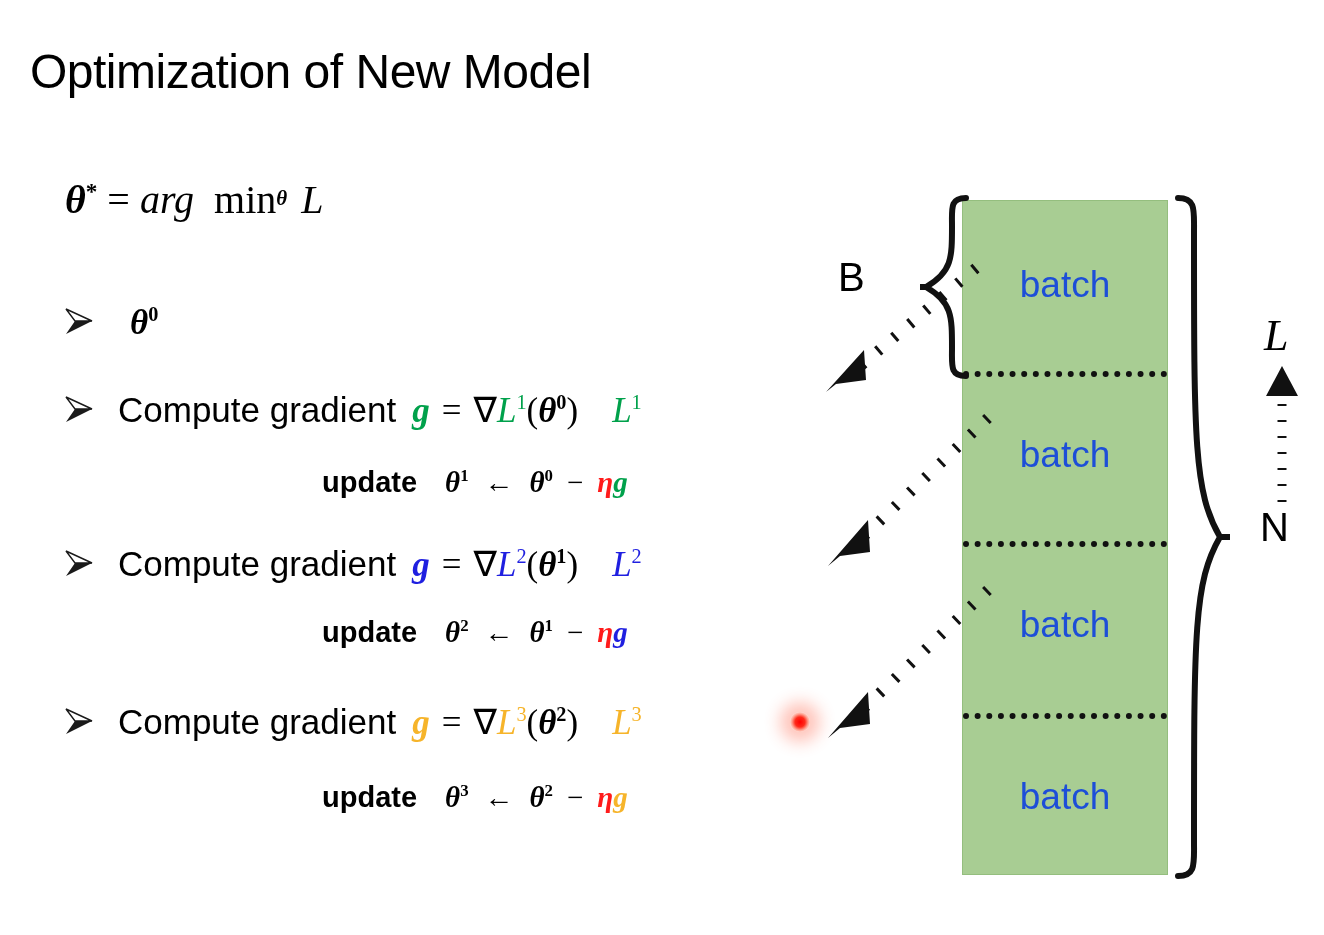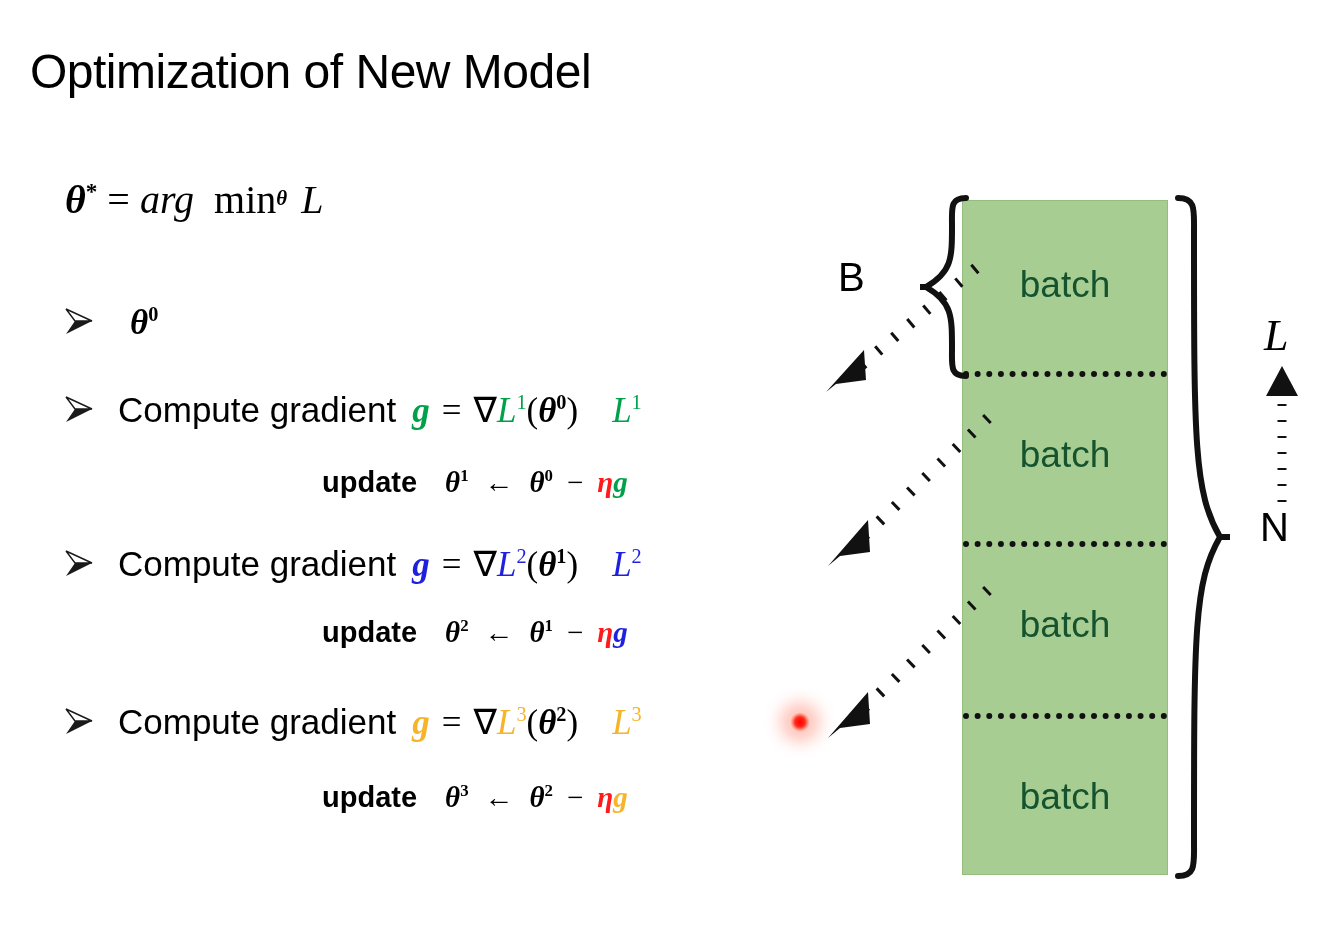--- a/index.html
+++ b/index.html
@@ -144,21 +144,21 @@
   }
   .batch-cell {
     position: absolute;
     left: 0;
     width: 100%;
     height: 168px;
     display: flex;
     align-items: center;
     justify-content: center;
     font-size: 37px;
-    color: #14532d;
+    color: #1d4ed8;
     font-family: "Liberation Sans", sans-serif;
   }
   .batch-sep {
     position: absolute;
     left: 0;
     width: 100%;
     height: 0;
     border-top: 6px dotted #111;
   }
 

